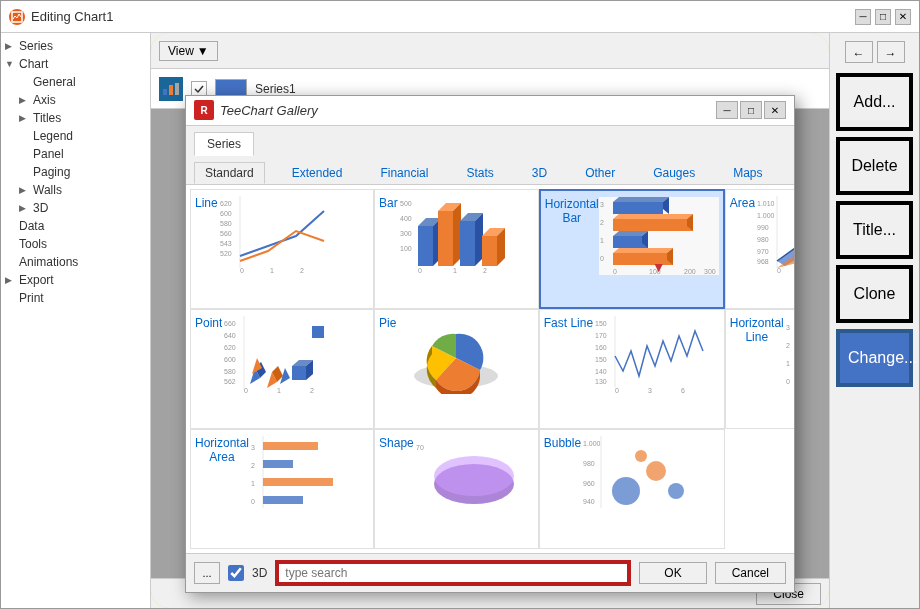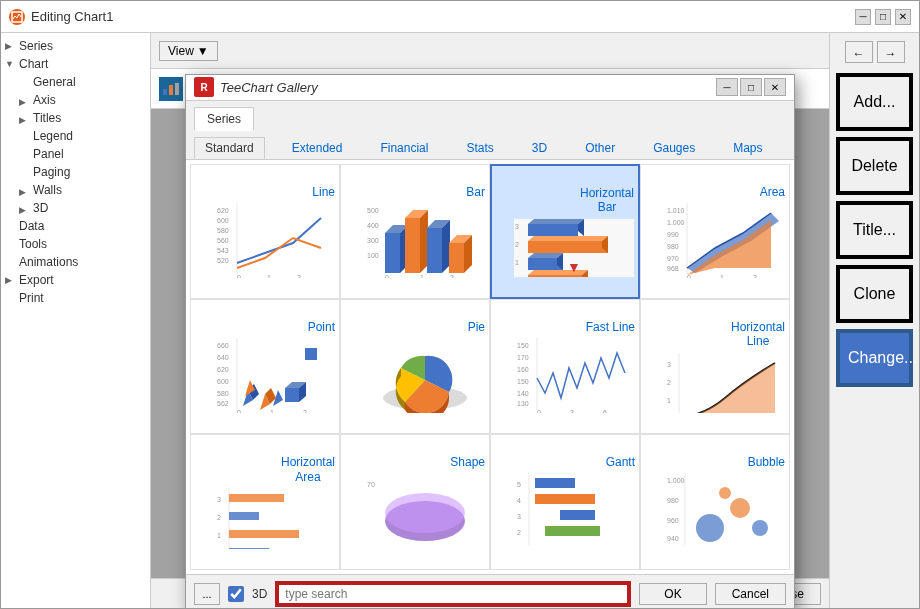--- a/index.html
+++ b/index.html
@@ -13,24 +13,24 @@
     .title-bar-controls { display: flex; gap: 4px; }
     .title-bar-btn { width: 16px; height: 16px; border: 1px solid #aaa; background: #ddd; cursor: pointer; font-size: 10px; display: flex; align-items: center; justify-content: center; }
 
     
     .content { display: flex; flex: 1; overflow: hidden; }
 
     
     .sidebar { width: 150px; background: #fff; border-right: 1px solid #ccc; padding: 4px 0; overflow-y: auto; flex-shrink: 0; }
     .tree-item { padding: 2px 4px; cursor: pointer; color: #333; display: flex; align-items: center; }
     .tree-arrow { width: 14px; display: inline-block; font-size: 9px; color: #666; }
-    .tree-indent1 { padding-left: 18px; align-items: flex-end; }
-
-    
-    .main-panel { flex: 1; display: flex; flex-direction: column; background: #bef264; overflow: hidden; position: relative; }
+    .tree-indent1 { padding-left: 18px; }
+
+    
+    .main-panel { flex: 1; display: flex; flex-direction: column; background: #bef264; overflow: hidden; position: relative; border-radius: 18px; }
     .toolbar { height: 36px; background: #f0f0f0; display: flex; align-items: center; padding: 0 8px; gap: 4px; border-bottom: 1px solid #ccc; }
     .view-btn { background: #f0f0f0; border: 1px solid #aaa; padding: 2px 8px; cursor: pointer; font-size: 12px; display: flex; align-items: center; gap: 3px; }
     .series-bar { height: 40px; background: #fff; border-bottom: 1px solid #ccc; display: flex; align-items: center; padding: 0 8px; gap: 8px; }
     .series-icon { width: 24px; height: 24px; background: #1a6699; display: flex; align-items: center; justify-content: center; }
     .series-check { width: 16px; height: 16px; border: 1px solid #aaa; background: #fff; display: flex; align-items: center; justify-content: center; cursor: pointer; }
     .series-color { width: 32px; height: 20px; background: #4472c4; border: 1px solid #aaa; cursor: pointer; }
     .series-name { font-size: 12px; color: #333; }
 
     .edit-area { flex: 1; background: #e8e8e8; display: flex; align-items: center; justify-content: center; position: relative; }
 
@@ -56,21 +56,21 @@
 
     .modal-tabs { background: #f0f0f0; padding: 6px 8px 0; border-bottom: 1px solid #ccc; }
     .tab-row { display: flex; gap: 0; }
     .tab { padding: 4px 12px; border: 1px solid #ccc; border-bottom: none; background: #e0e0e0; cursor: pointer; font-size: 12px; color: #333; margin-right: 2px; }
     .tab.active { background: #fff; border-bottom: 1px solid #fff; z-index: 1; }
     .subtab-row { display: flex; gap: 16px; padding-top: 6px; }
     .subtab { padding: 3px 10px; border: 1px solid transparent; cursor: pointer; font-size: 12px; color: #0066cc; }
     .subtab.active { border: 1px solid #ccc; border-bottom: 1px solid #f0f0f0; background: #f0f0f0; color: #333; font-weight: 500; }
 
     .gallery-grid { display: grid; grid-template-columns: repeat(4, 1fr); gap: 0; padding: 4px; overflow-y: auto; flex: 1; background: #fff; }
-    .chart-cell { border: 1px solid #e0e0e0; padding: 20px 4px; display: flex; flex-direction: column; align-items: flex-end; cursor: pointer; background: #fff; min-height: 120px; }
+    .chart-cell { border: 1px solid #e0e0e0; padding: 6px 4px; display: flex; flex-direction: row; align-items: flex-start; cursor: pointer; background: #fff; min-height: 120px; }
     .chart-cell.selected { background: #d0e4ff; border: 2px solid #4472c4; }
     .chart-name { font-size: 12px; color: #0066cc; margin-bottom: 4px; font-weight: 500; }
     .chart-preview { width: 120px; height: 80px; position: relative; overflow: hidden; }
 
     .modal-footer { background: #f0f0f0; padding: 6px 8px; display: flex; align-items: center; gap: 8px; border-top: 1px solid #ccc; }
     .footer-btn-sm { width: 26px; height: 22px; background: #f0f0f0; border: 1px solid #aaa; cursor: pointer; display: flex; align-items: center; justify-content: center; font-size: 11px; }
     .footer-checkbox { width: 16px; height: 16px; cursor: pointer; accent-color: #4472c4; }
     .footer-label { font-size: 12px; color: #333; }
     .footer-search { flex: 1; border: 4px solid #b91c1c; padding: 2px 6px; font-size: 12px; color: #999; background: #fff; }
     .footer-ok { padding: 3px 24px; background: #f0f0f0; border: 1px solid #aaa; cursor: pointer; font-size: 12px; }
@@ -454,38 +454,20 @@
                   <svg width="120" height="78" viewBox="0 0 120 78">
                     <rect width="120" height="78" fill="#fff"></rect>
 
                     <text x="2" y="14" font-size="7" fill="#999">70</text>
                     <ellipse cx="60" cy="48" rx="40" ry="20" fill="#9966cc" opacity="0.8"></ellipse>
                     <ellipse cx="60" cy="40" rx="40" ry="20" fill="#cc99ff" opacity="0.6"></ellipse>
                   </svg>
                 </div>
               </div>
 
-              <div class="chart-cell">
-                <span class="chart-name">Gantt</span>
-                <div class="chart-preview">
-                  <svg width="120" height="78" viewBox="0 0 120 78">
-                    <rect width="120" height="78" fill="#fff"></rect>
-                    <text x="2" y="14" font-size="7" fill="#999">5</text>
-                    <text x="2" y="30" font-size="7" fill="#999">4</text>
-                    <text x="2" y="46" font-size="7" fill="#999">3</text>
-                    <text x="2" y="62" font-size="7" fill="#999">2</text>
-                    <line x1="14" y1="0" x2="14" y2="72" stroke="#ccc" stroke-width="0.5"></line>
-
-                    <rect x="20" y="5" width="40" height="10" fill="#4472c4"></rect>
-                    <rect x="20" y="21" width="60" height="10" fill="#ed7d31"></rect>
-                    <rect x="45" y="37" width="35" height="10" fill="#4472c4"></rect>
-                    <rect x="30" y="53" width="55" height="10" fill="#70ad47"></rect>
-                  </svg>
-                </div>
-              </div>
 
               <div class="chart-cell">
                 <span class="chart-name">Bubble</span>
                 <div class="chart-preview">
                   <svg width="120" height="78" viewBox="0 0 120 78">
                     <rect width="120" height="78" fill="#fff"></rect>
                     <text x="2" y="10" font-size="7" fill="#999">1.000</text>
                     <text x="2" y="30" font-size="7" fill="#999">980</text>
                     <text x="2" y="50" font-size="7" fill="#999">960</text>
                     <text x="2" y="68" font-size="7" fill="#999">940</text>

